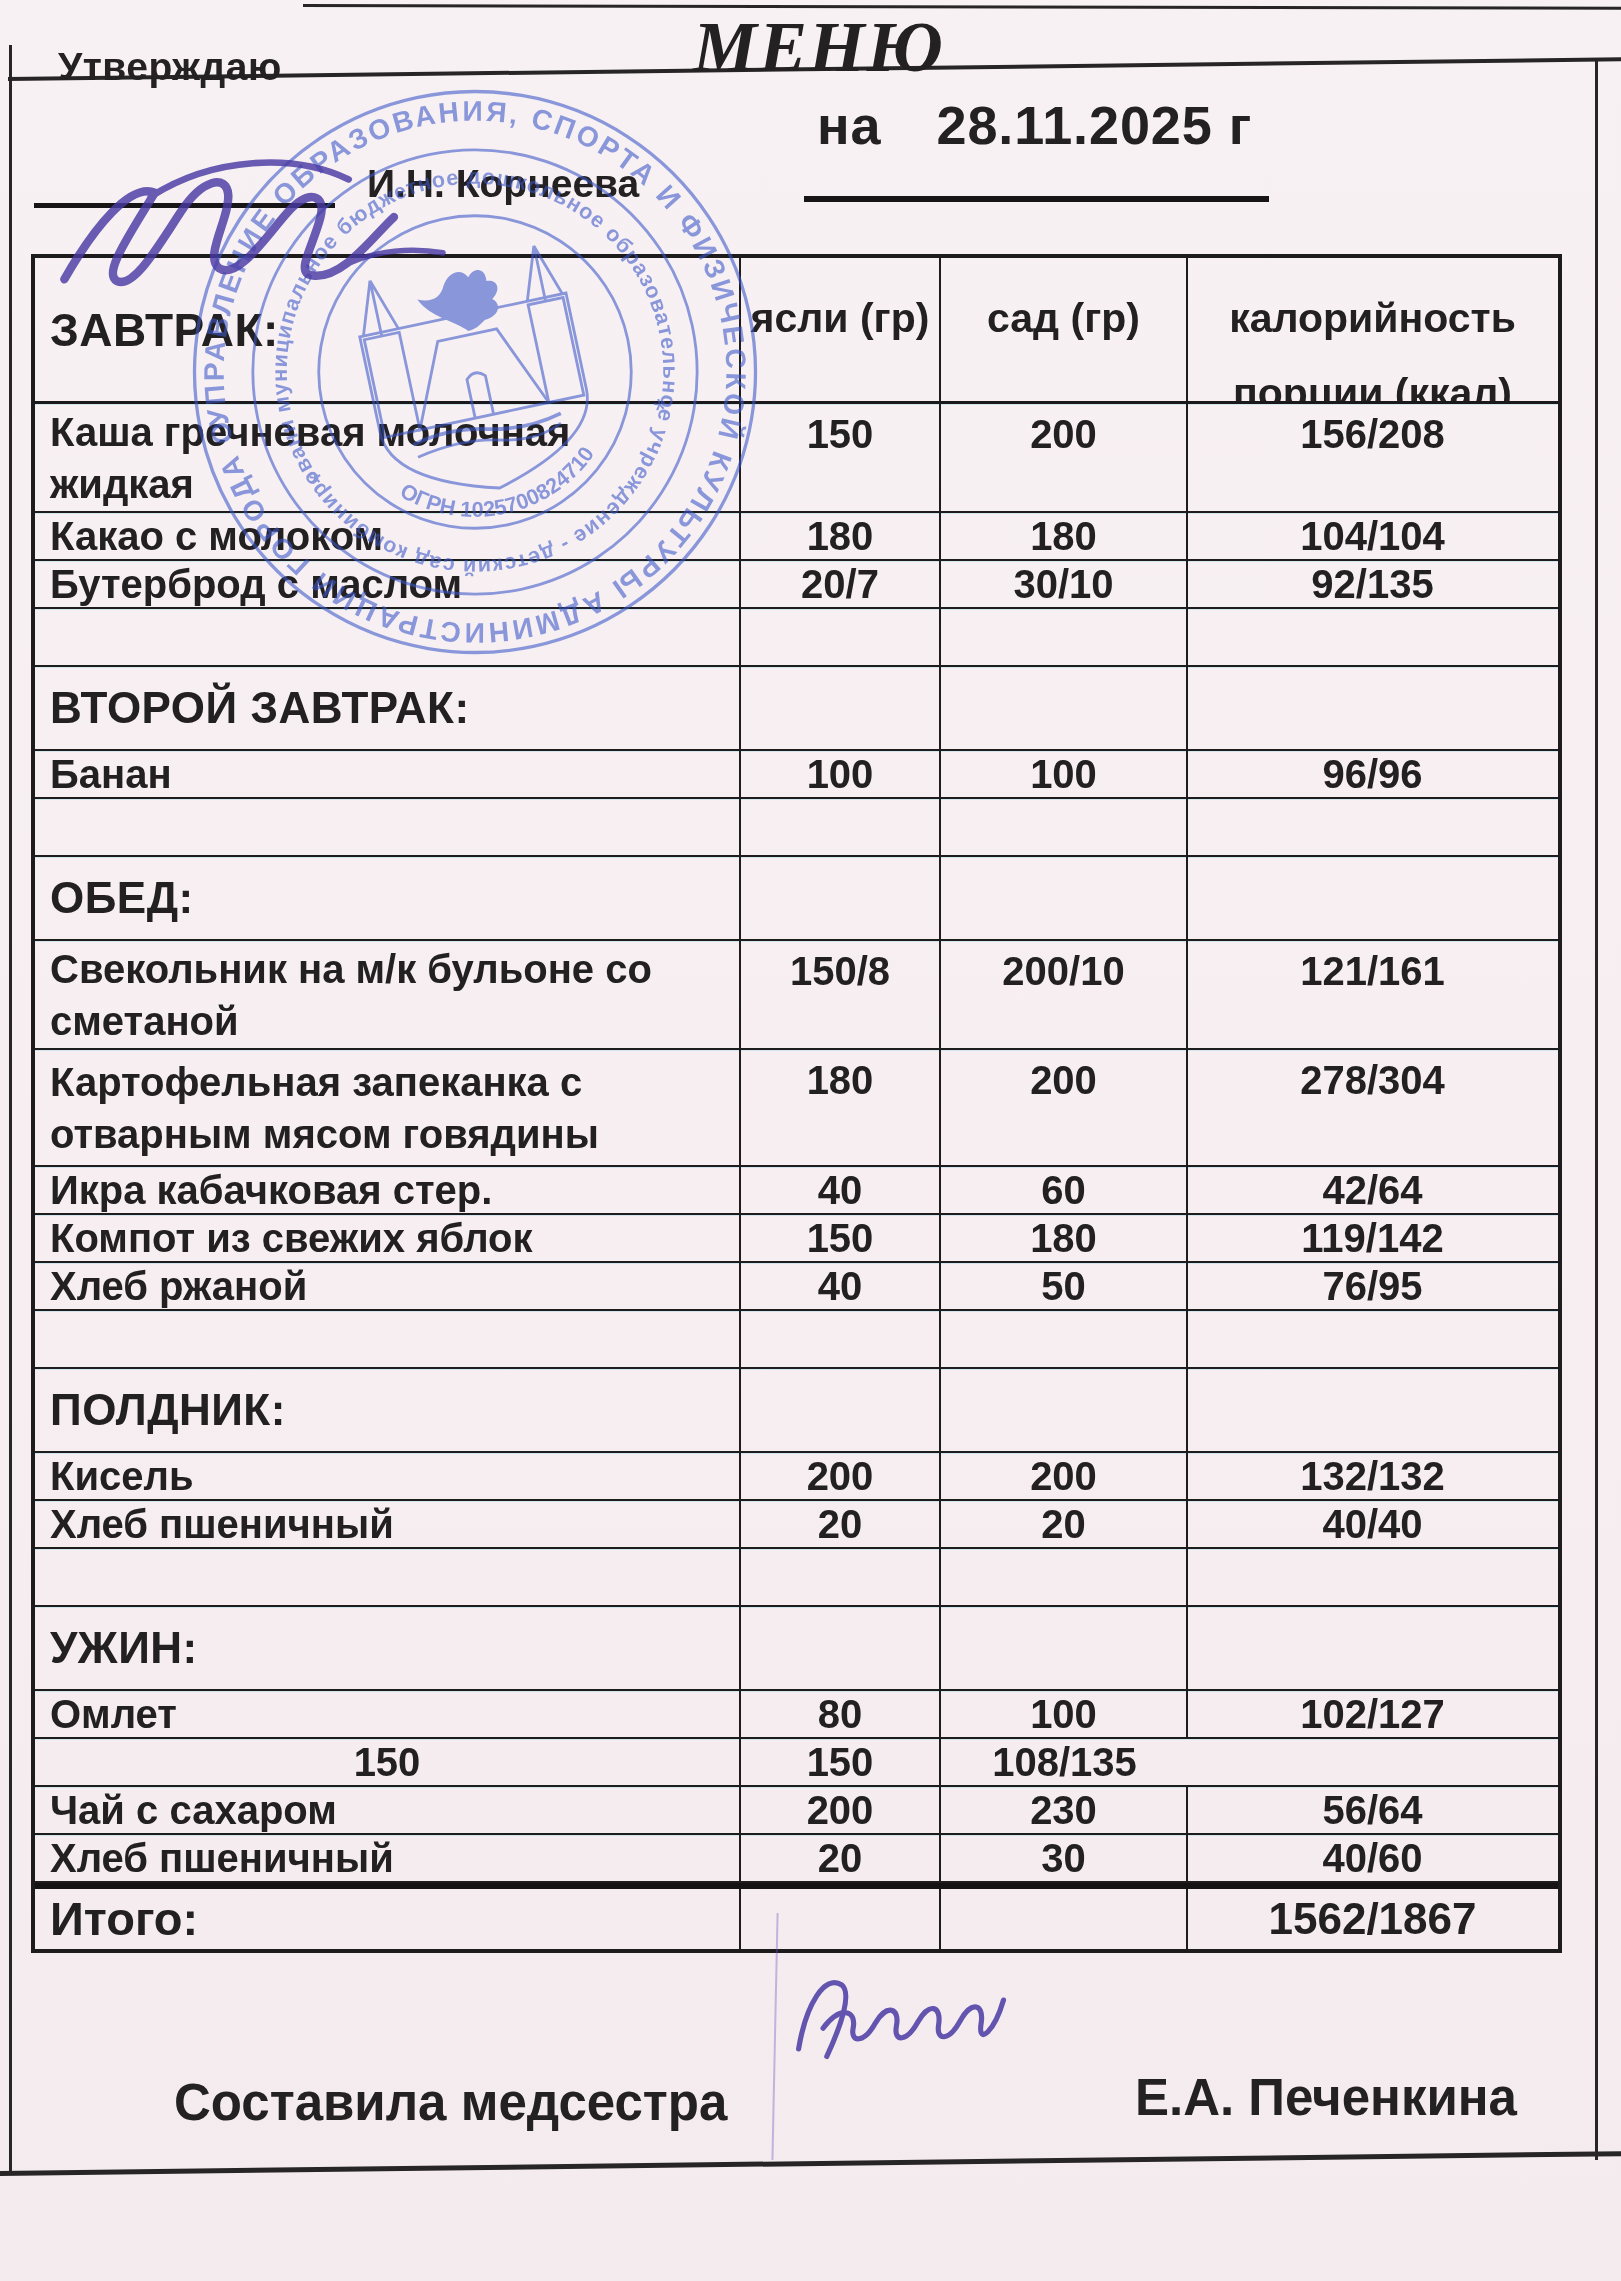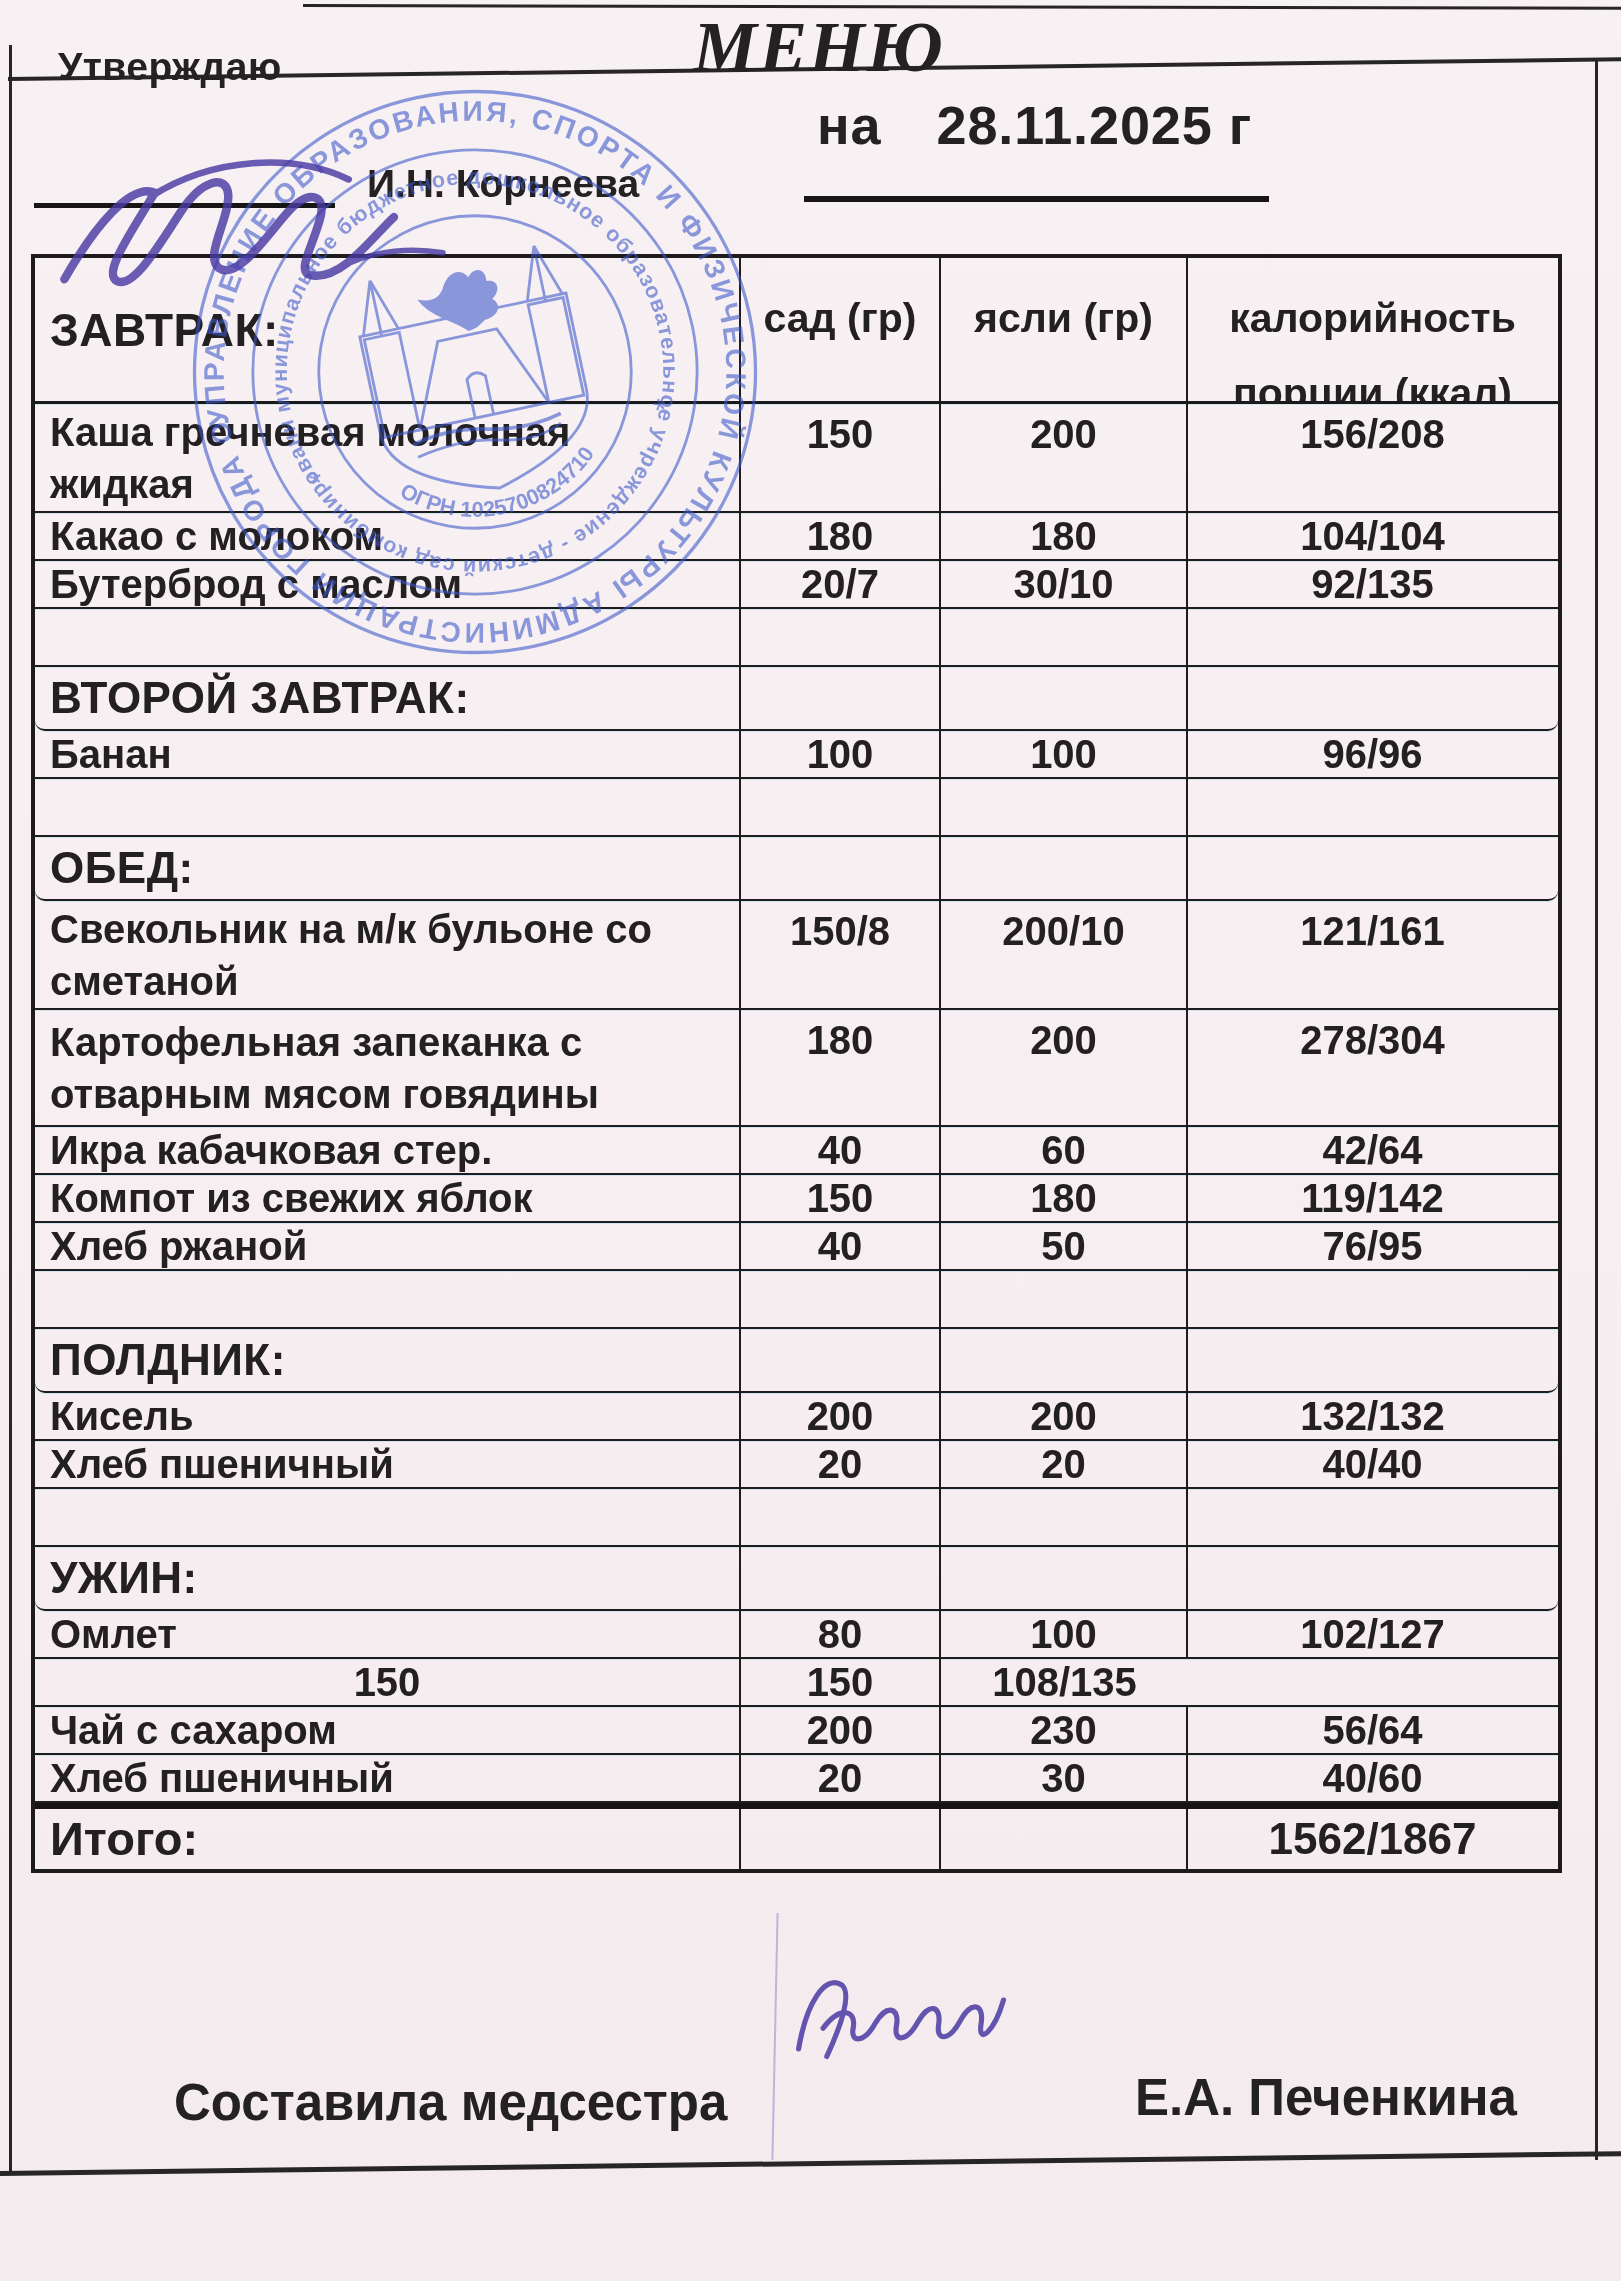--- a/index.html
+++ b/index.html
@@ -22,21 +22,21 @@
   .rule{position:absolute;background:#171515;}
   
   .menu-table{position:absolute;left:31px;top:254px;width:1531px;box-sizing:border-box;
     border:4.7px solid #1d1b1b;z-index:2;}
   .t-row{display:grid;grid-template-columns:706px 200px 247px 369px;box-sizing:border-box;
     border-bottom:2.8px solid #1e1c1c;box-shadow:0 0.9px 0 rgba(110,210,228,.30);}
   .t-header{height:146px;border-bottom:3.8px solid #1b1919;}
   .t-row.item{height:48px;}
   .t-row.item2{height:109px;}
   .t-row.empty{height:58px;}
-  .t-row.section{height:64px;border-radius:10px;}
+  .t-row.section{height:84px;}
   .t-row.total{height:66px;border-top:6.6px solid #151313;border-bottom:none;box-shadow:none;}
   .cell{box-sizing:border-box;border-right:2.8px solid #1e1c1c;display:flex;align-items:center;
     overflow:hidden;font-weight:600;color:#232021;}
   .cell.c4{border-right:none;}
   .cell.c1{justify-content:flex-start;padding:0 25px 0 15px;font-size:40px;line-height:52px;white-space:pre-line;}
   .cell.c2,.cell.c3,.cell.c4{justify-content:center;font-size:40px;text-align:center;}
   .t-header .cell.c1{font-size:46px;font-weight:700;letter-spacing:0.5px;}
   .t-header .cell.c2,.t-header .cell.c3,.t-header .cell.c4{
     font-size:41px;line-height:75px;align-items:flex-start;padding-top:22.6px;font-weight:600;}
   .t-row.section .cell.c1{font-size:44px;font-weight:700;letter-spacing:0.5px;}
@@ -114,22 +114,22 @@
     <g fill="none" stroke="#4a3aa4" stroke-width="9" stroke-linecap="round" opacity=".82">
       <path d="M 28,168 C 60,112 98,66 124,76 C 98,120 68,162 84,170 C 102,178 128,132 152,96 C 174,62 200,56 202,78 C 204,102 176,144 192,156 C 212,170 244,120 266,96 C 288,72 306,78 300,102 C 292,134 272,162 292,164 C 324,168 356,122 378,102"></path>
       <path d="M 120,80 C 186,38 272,34 330,62" stroke-width="7"></path>
       <path d="M 332,150 C 360,138 396,134 430,140" stroke-width="6"></path>
     </g>
   </svg>
 
   <div class="menu-table">
     <div class="t-row t-header">
       <div class="cell c1">ЗАВТРАК:</div>
+      <div class="cell c2">ясли (гр)</div>
       <div class="cell c3">сад (гр)</div>
-      <div class="cell c2">ясли (гр)</div>
       <div class="cell c4">калорийность порции (ккал)</div>
     </div>
     <div id="rowsContainer">
         <div class="t-row item2">
           <div class="cell c1">Каша гречневая молочная
 жидкая</div>
           <div class="cell c2">150</div>
           <div class="cell c3">200</div>
           <div class="cell c4">156/208</div>
         </div>

